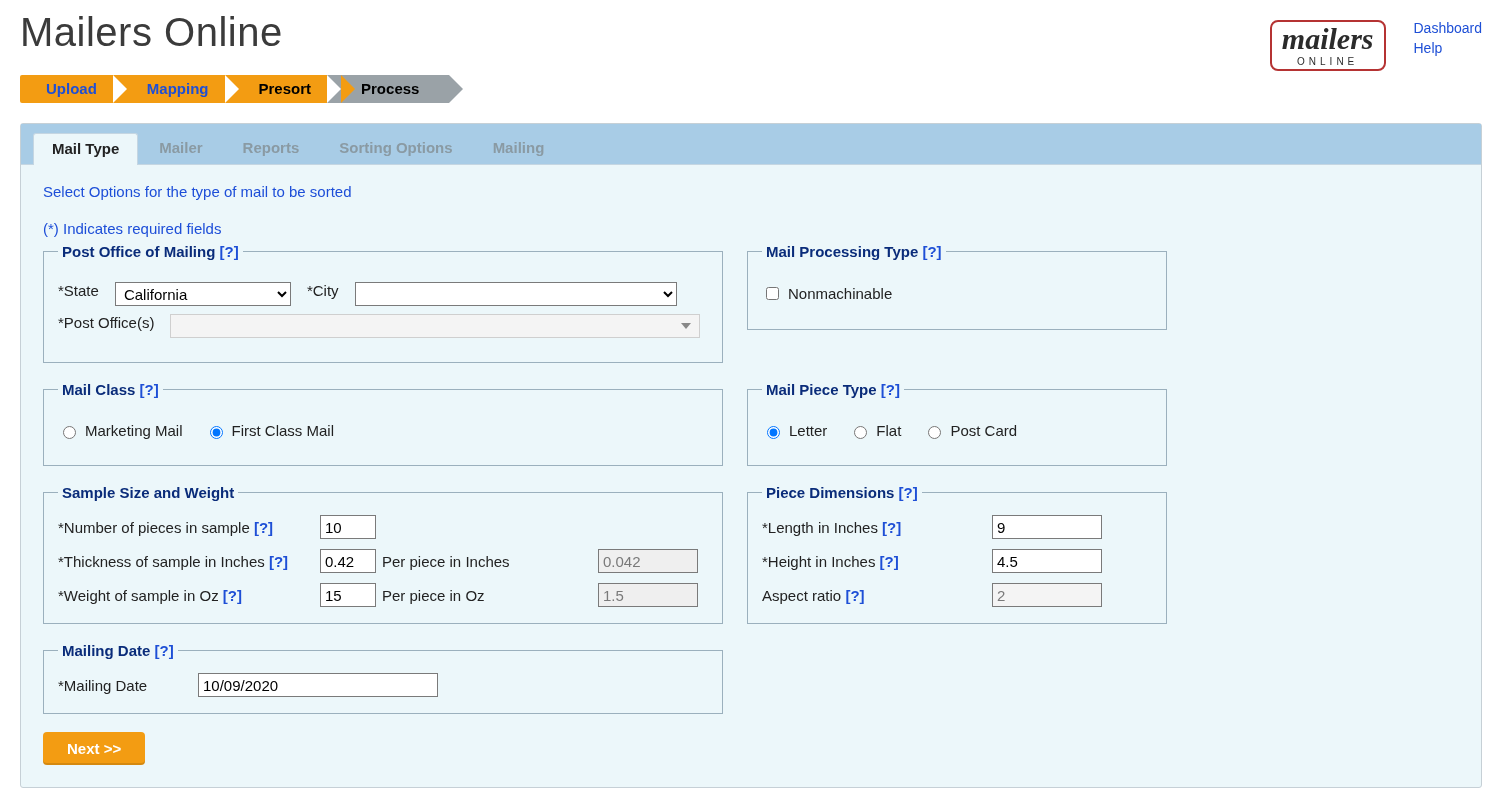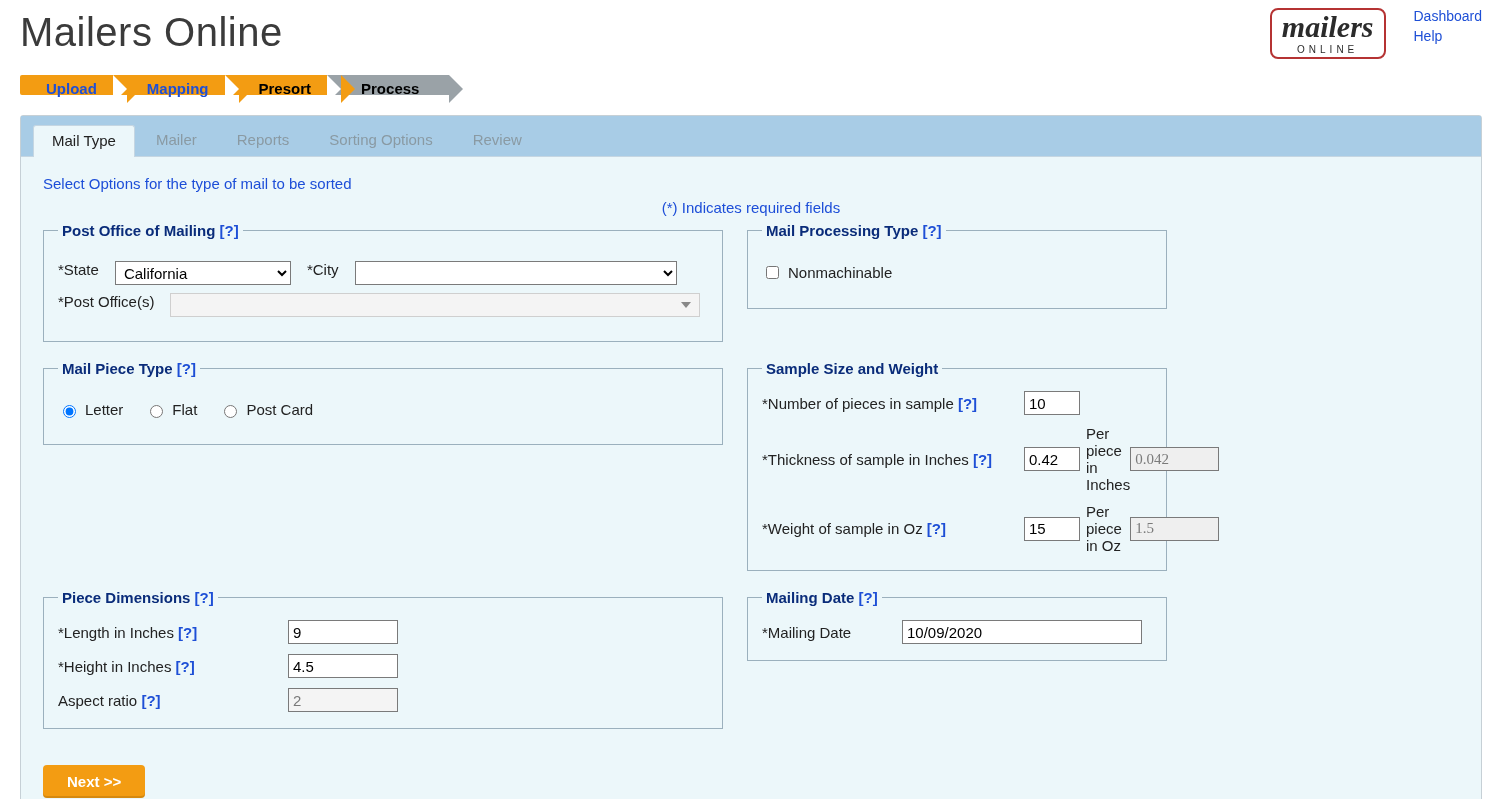--- a/index.html
+++ b/index.html
@@ -22,21 +22,21 @@
     font-size: 15px;
   }
   .page {
     width: 1462px;
     margin: 0 auto;
     padding: 0 20px 40px 20px;
     box-sizing: content-box;
   }
   .header-row {
     display: flex;
-    align-items: flex-start;
+    align-items: flex-end;
     justify-content: space-between;
   }
   h1.page-title {
     font-weight: 300;
     font-size: 40px;
     color: #3b3b3b;
     margin: 10px 0 16px 0;
     letter-spacing: .5px;
   }
   .header-right {
@@ -78,21 +78,21 @@
     padding-bottom: 2px;
   }
 
   
   .steps {
     display: flex;
     margin: 4px 0 20px 0;
   }
   .step {
     position: relative;
-    height: 20px;
+    height: 28px;
     line-height: 28px;
     padding: 0 30px 0 34px;
     font-weight: 700;
     font-size: 15px;
     color: #000;
     background: var(--orange);
     margin-right: -14px;
   }
   .step:first-child { padding-left: 26px; border-top-left-radius: 2px; border-bottom-left-radius: 2px; }
   .step a, .step span { text-decoration: none; }
@@ -130,21 +130,21 @@
   }
   .tab-strip {
     background: var(--tab-strip);
     display: flex;
     padding: 8px 0 0 12px;
     gap: 2px;
     border-bottom: 1px solid #c5d6e2;
   }
   .tab {
     padding: 6px 18px 8px 18px;
-    font-weight: 400;
+    font-weight: 700;
     font-size: 15px;
     color: #8a9aa3;
     border: 1px solid transparent;
     border-bottom: none;
     cursor: pointer;
   }
   .tab.active {
     color: #222;
     background: var(--panel-bg);
     border-color: #c5d6e2;
@@ -153,21 +153,21 @@
     top: 1px;
   }
 
   .panel-body {
     padding: 18px 22px 22px 22px;
   }
   .intro, .req-note {
     font-size: 15px;
     color: #1d4ed8;
   }
-  .req-note { margin-top: 7px; margin-bottom: 6px; text-align: center; }
+  .req-note { margin-top: 20px; margin-bottom: 6px; }
 
   .form-grid {
     display: grid;
     grid-template-columns: 680px 420px;
     column-gap: 24px;
     row-gap: 18px;
     align-items: start;
   }
 
   fieldset.box {
@@ -246,21 +246,21 @@
   .radios label, .checks label { display: inline-flex; align-items: center; gap: 6px; font-size: 15px; color: #222; }
 
   .sample-grid {
     display: grid;
     grid-template-columns: 262px 56px auto 110px;
     row-gap: 10px;
     align-items: center;
   }
   .sample-grid .lbl { font-size: 15px; }
   .sample-grid input[type="text"] { width: 56px; }
-  .sample-grid input.readonly { width: 89px; font-family: Liberation Serif, serif; }
+  .sample-grid input.readonly { width: 100px; }
   .sample-grid .perlbl { padding-left: 6px; font-size: 15px; }
 
   .dim-grid {
     display: grid;
     grid-template-columns: 230px 110px;
     row-gap: 10px;
     align-items: center;
   }
   .dim-grid input[type="text"] { width: 110px; }
 
@@ -312,21 +312,21 @@
     <div class="step future"><span>Process</span></div>
   </div>
 
   <div class="panel">
 
     <div class="tab-strip">
       <div class="tab active">Mail Type</div>
       <div class="tab">Mailer</div>
       <div class="tab">Reports</div>
       <div class="tab">Sorting Options</div>
-      <div class="tab">Review</div>
+      <div class="tab">Mailing</div>
     </div>
 
     <div class="panel-body">
       <div class="intro">Select Options for the type of mail to be sorted</div>
       <div class="req-note">(*) Indicates required fields</div>
 
       <div class="form-grid">
 
         <fieldset class="box">
           <legend>
@@ -357,20 +357,36 @@
             <span class="help">[?]</span>
           </legend>
           <div class="checks">
             <label>
               <input type="checkbox" style="">
               <span>Nonmachinable</span>
             </label>
           </div>
         </fieldset>
 
+        <fieldset class="box">
+          <legend>
+            <span>Mail Class</span>
+            <span class="help">[?]</span>
+          </legend>
+          <div class="radios">
+            <label>
+              <input type="radio" name="mailclass" style="">
+              <span>Marketing Mail</span>
+            </label>
+            <label>
+              <input type="radio" name="mailclass" checked="" style="">
+              <span>First Class Mail</span>
+            </label>
+          </div>
+        </fieldset>
 
         <fieldset class="box">
           <legend>
             <span>Mail Piece Type</span>
             <span class="help">[?]</span>
           </legend>
           <div class="radios">
             <label>
               <input type="radio" name="piecetype" checked="" style="">
               <span>Letter</span>

